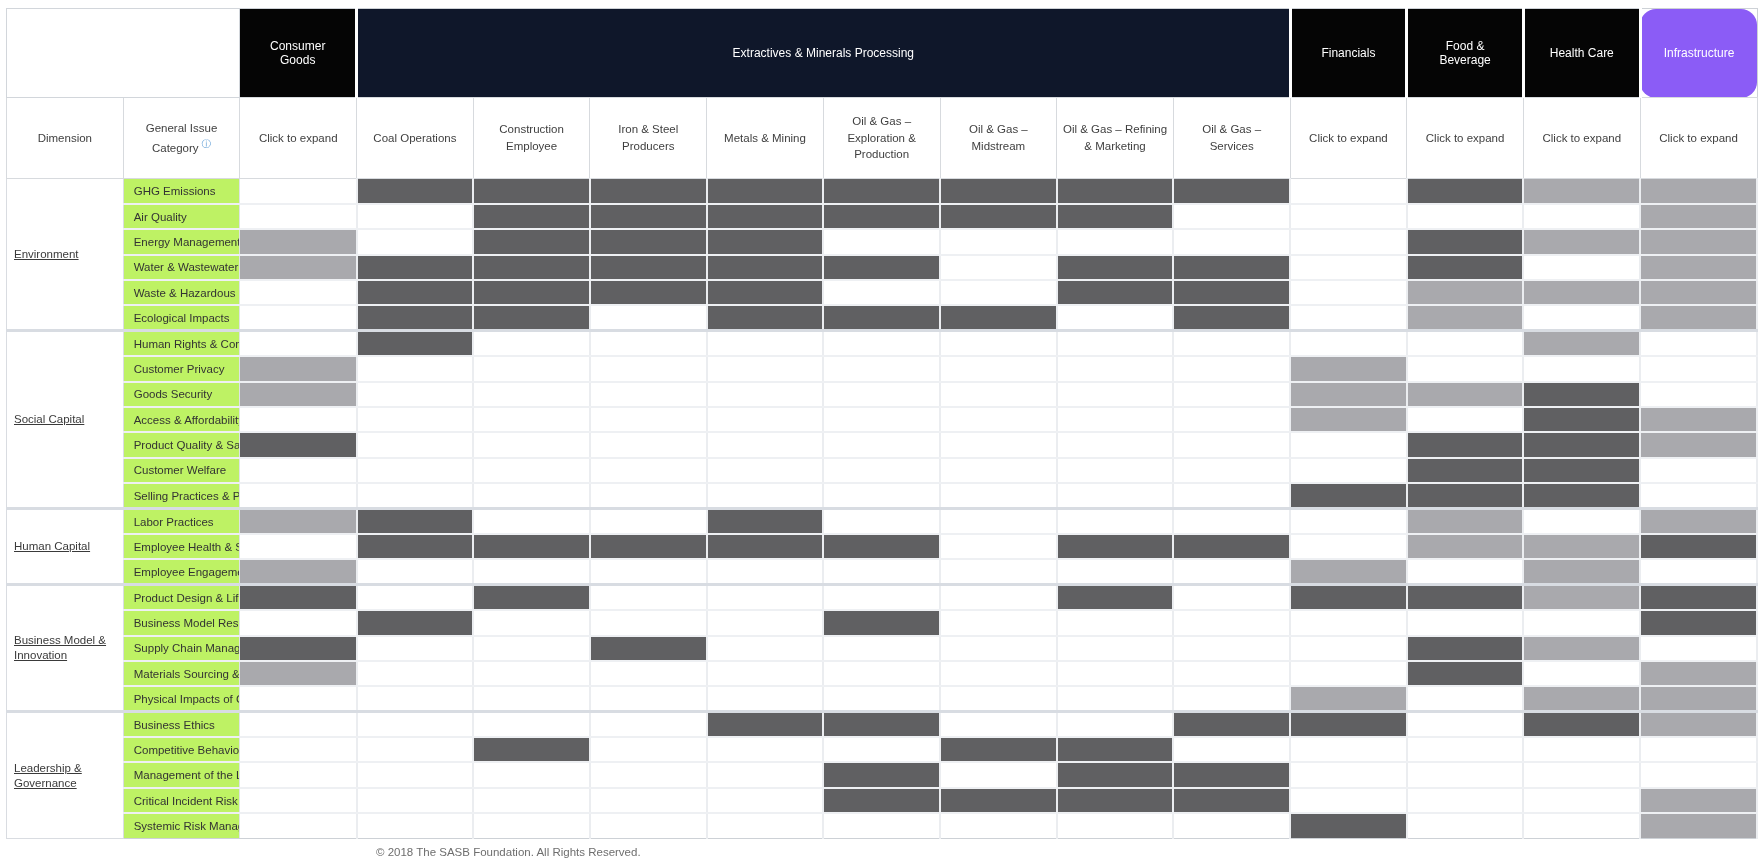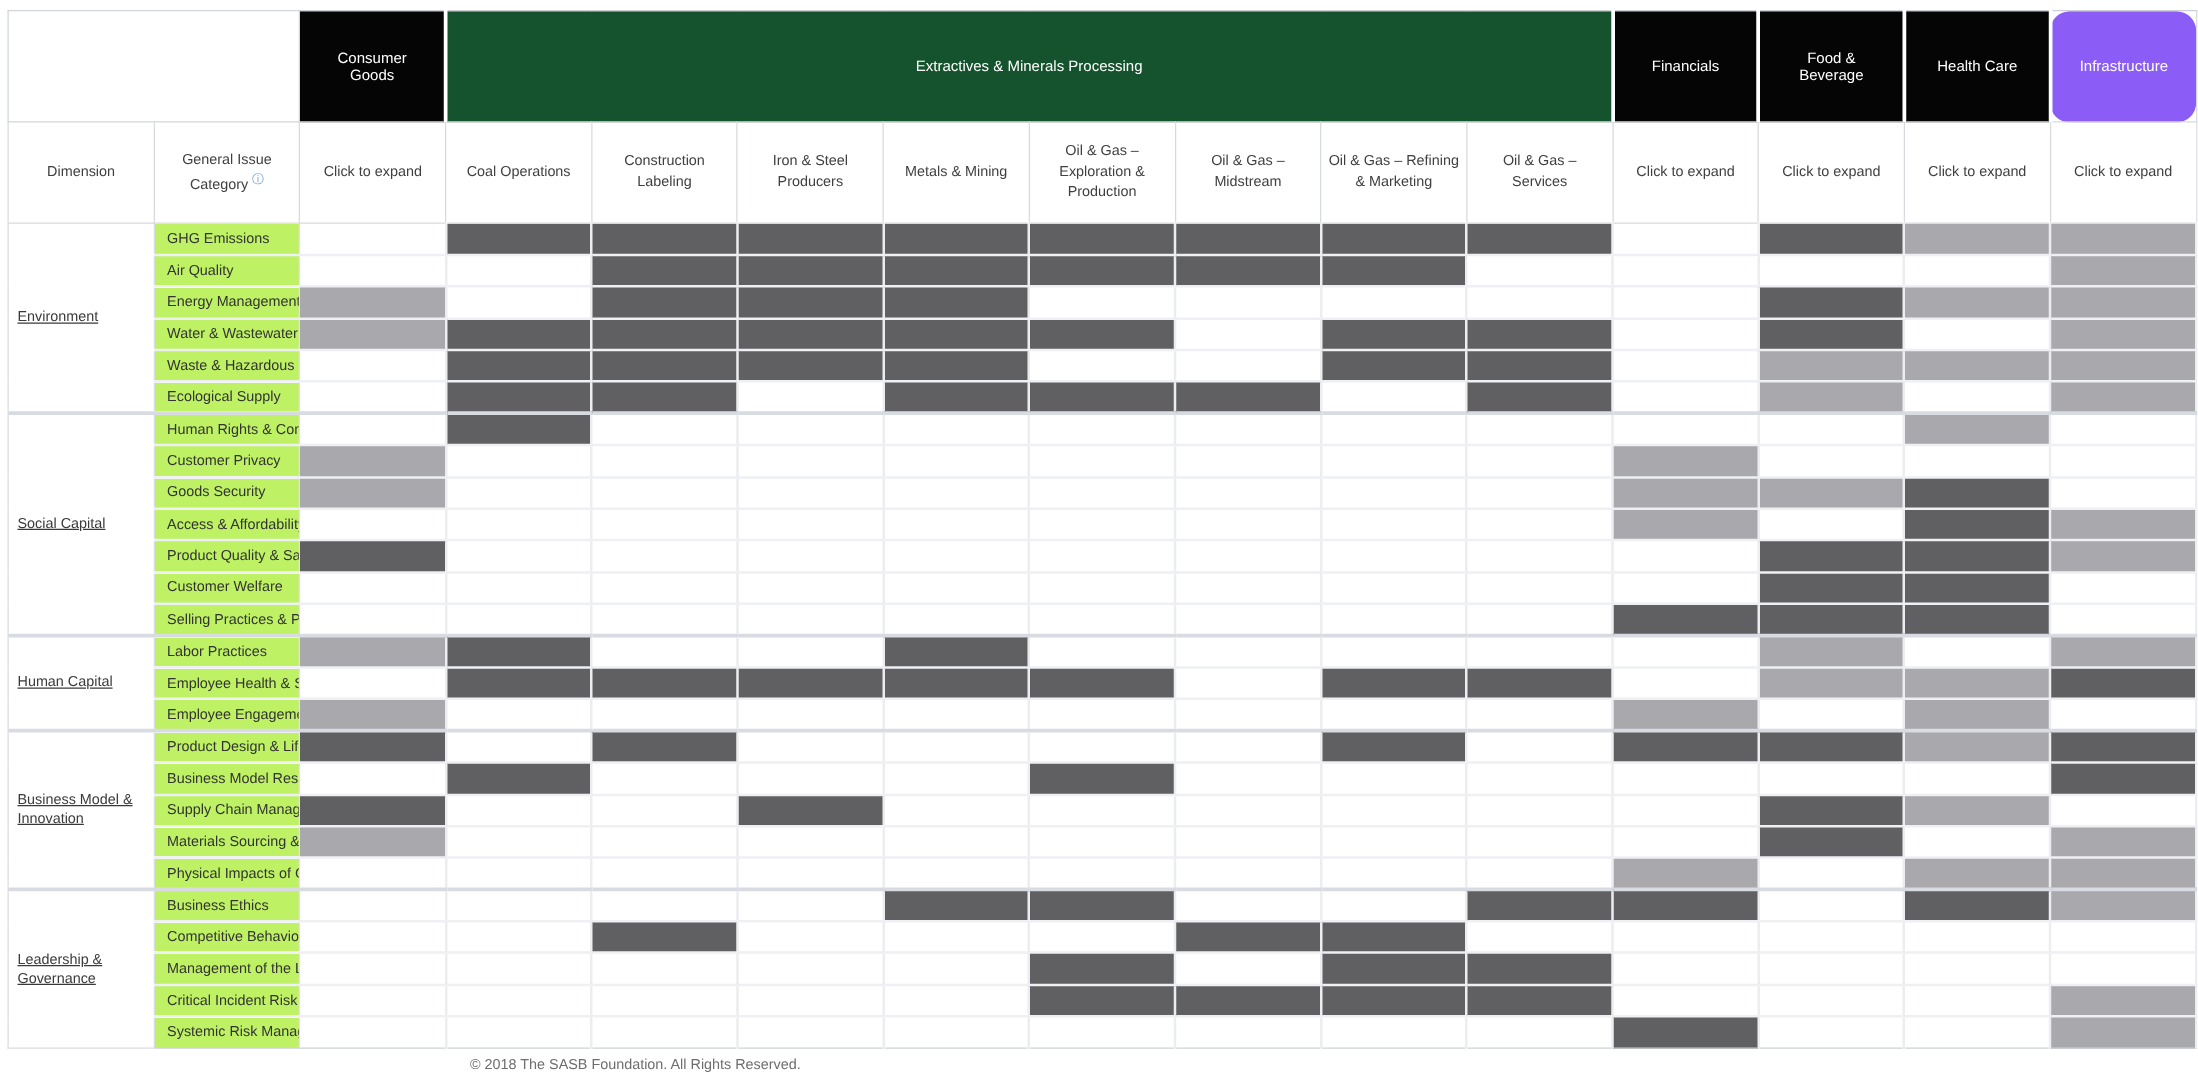--- a/index.html
+++ b/index.html
@@ -99,32 +99,32 @@
 </style>
 </head>
 <body>
 
 <div class="wrap">
   <table class="matrix">
     <thead>
       <tr class="groups" id="group-row">
         <td class="corner" colspan="2"></td>
       <th class="sector" colspan="1" style="background: rgb(5, 5, 5);">Consumer Goods</th>
-          <th class="sector" colspan="8" style="background: #14532d;">Extractives &amp; Minerals Processing</th>
+          <th class="sector" colspan="8" style="background: #0f172a;">Extractives &amp; Minerals Processing</th>
           <th class="sector" colspan="1" style="background: rgb(5, 5, 5);">Financials</th>
           <th class="sector" colspan="1" style="background: rgb(5, 5, 5);">Food &amp; Beverage</th>
           <th class="sector" colspan="1" style="background: rgb(5, 5, 5);">Health Care</th>
           <th class="sector" colspan="1" style="background: #8b5cf6; border-radius: 16px;">Infrastructure</th>
         </tr>
       <tr class="cols" id="col-row">
         <th class="dim-h">Dimension</th>
         <th class="gic-h"><span>General Issue Category</span><span class="info" style="color: rgb(91, 155, 213);">ⓘ</span></th>
       <th>Click to expand</th>
           <th>Coal Operations</th>
-          <th>Construction Labeling</th>
+          <th>Construction Employee</th>
           <th>Iron &amp; Steel Producers</th>
           <th>Metals &amp; Mining</th>
           <th>Oil &amp; Gas – Exploration &amp; Production</th>
           <th>Oil &amp; Gas – Midstream</th>
           <th>Oil &amp; Gas – Refining &amp; Marketing</th>
           <th>Oil &amp; Gas – Services</th>
           <th>Click to expand</th>
           <th>Click to expand</th>
           <th>Click to expand</th>
           <th>Click to expand</th>
@@ -206,21 +206,21 @@
           <td class="c"></td>
           <td class="c"></td>
           <td class="c" style="background: rgb(96, 96, 98);"></td>
           <td class="c" style="background: rgb(96, 96, 98);"></td>
           <td class="c"></td>
           <td class="c" style="background: rgb(169, 169, 173);"></td>
           <td class="c" style="background: rgb(169, 169, 173);"></td>
           <td class="c" style="background: rgb(169, 169, 173);"></td>
         </tr>
         <tr>
-          <td class="issue">Ecological Supply</td>
+          <td class="issue">Ecological Impacts</td>
           <td class="c"></td>
           <td class="c" style="background: rgb(96, 96, 98);"></td>
           <td class="c" style="background: rgb(96, 96, 98);"></td>
           <td class="c"></td>
           <td class="c" style="background: rgb(96, 96, 98);"></td>
           <td class="c" style="background: rgb(96, 96, 98);"></td>
           <td class="c" style="background: rgb(96, 96, 98);"></td>
           <td class="c"></td>
           <td class="c" style="background: rgb(96, 96, 98);"></td>
           <td class="c"></td>

